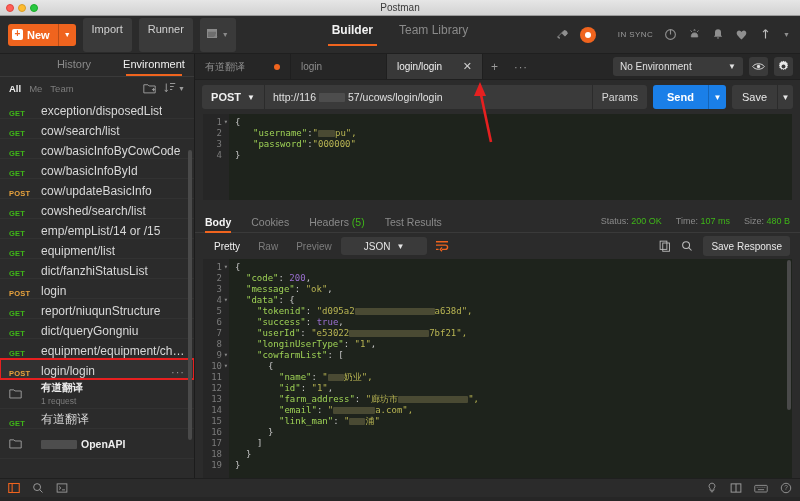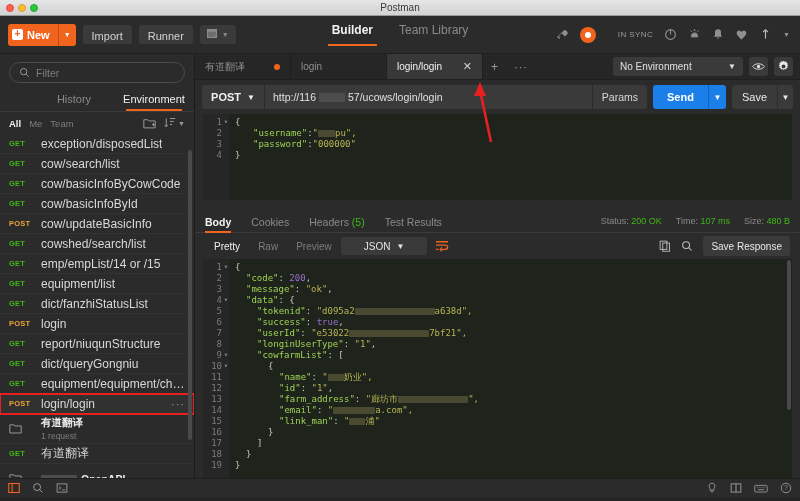--- a/index.html
+++ b/index.html
@@ -47,21 +47,21 @@
   .plus-sq {
     width: 11px; height: 11px; background: #fff; border-radius: 2px;
     color: #f0641e; font-size: 10px; line-height: 10px; text-align: center;
     font-weight: bold;
   }
   .btn-new .caret {
     border-left: 1px solid rgba(0,0,0,.22);
     padding: 0 5px; color: #fff; font-size: 7px; line-height: 22px;
   }
   .tbtn {
-    height: 19px; margin-left: 7px; padding: 0 9px;
+    height: 34px; margin-left: 7px; padding: 0 9px;
     background: #3a3a3a; border-radius: 3px;
     color: #d2d2d2; font-size: 11px; line-height: 22px;
   }
   .tbtn.icon-only { padding: 0 7px; display: flex; align-items: center; gap: 3px; }
   .center-tabs {
     position: absolute; left: 0; right: 0; display: flex;
     justify-content: center; gap: 26px; pointer-events: none;
   }
   .center-tabs > * { pointer-events: auto; }
   .ctab { font-size: 12px; color: #8a8a8a; position: relative; padding-bottom: 9px; }
@@ -112,21 +112,21 @@
     display: flex; align-items: center; gap: 8px;
     padding: 5px 9px 5px 9px; font-size: 9.5px; color: #7d7d7d;
   }
   .sb-filters .f.active { color: #ededed; font-weight: bold; }
   .sb-filters .spacer { margin-left: auto; }
   .sb-filters .ic { color: #9a9a9a; display: flex; align-items: center; }
   .collection-list {
     flex: 1; overflow: hidden; position: relative;
   }
   .citem {
-    display: flex; align-items: center; gap: 7px;
+    display: flex; align-items: flex-end; gap: 7px;
     height: 20px; padding: 0 9px; position: relative;
     border-bottom: 1px solid #323232;
   }
   .citem .method {
     font-size: 7.5px; font-weight: bold; letter-spacing: .2px;
     width: 25px; flex: 0 0 25px; text-align: left;
   }
   .m-get { color: #3fb618; }
   .m-post { color: #e8a33d; }
   .citem .nm {
@@ -368,29 +368,20 @@
             <path d="M8 2 L8 13 M8 2 L5 5 M8 2 L11 5" stroke="#bdbdbd" fill="none" stroke-width="1.4"></path>
           </svg>
       </span>
       <span style="color:#8f8f8f;font-size:7px">▼</span>
     </div>
   </div>
 
   <div class="main">
 
     <div class="sidebar">
-      <div class="filter-wrap">
-        <div class="filter">
-          <svg width="11" height="11" viewBox="0 0 16 16">
-            <circle cx="6.8" cy="6.8" r="4.6" stroke="#9a9a9a" fill="none" stroke-width="1.4"></circle>
-            <path d="M10.3 10.3 L14 14" stroke="#9a9a9a" stroke-width="1.4"></path>
-          </svg>
-          <span class="ph">Filter</span>
-        </div>
-      </div>
       <div class="sb-tabs">
         <div class="sb-tab">History</div>
         <div class="sb-tab active">Environment</div>
       </div>
       <div class="sb-tabs-underline"></div>
       <div class="sb-filters">
         <span class="f active">All</span>
         <span class="f">Me</span>
         <span class="f">Team</span>
         <span class="spacer"></span>

